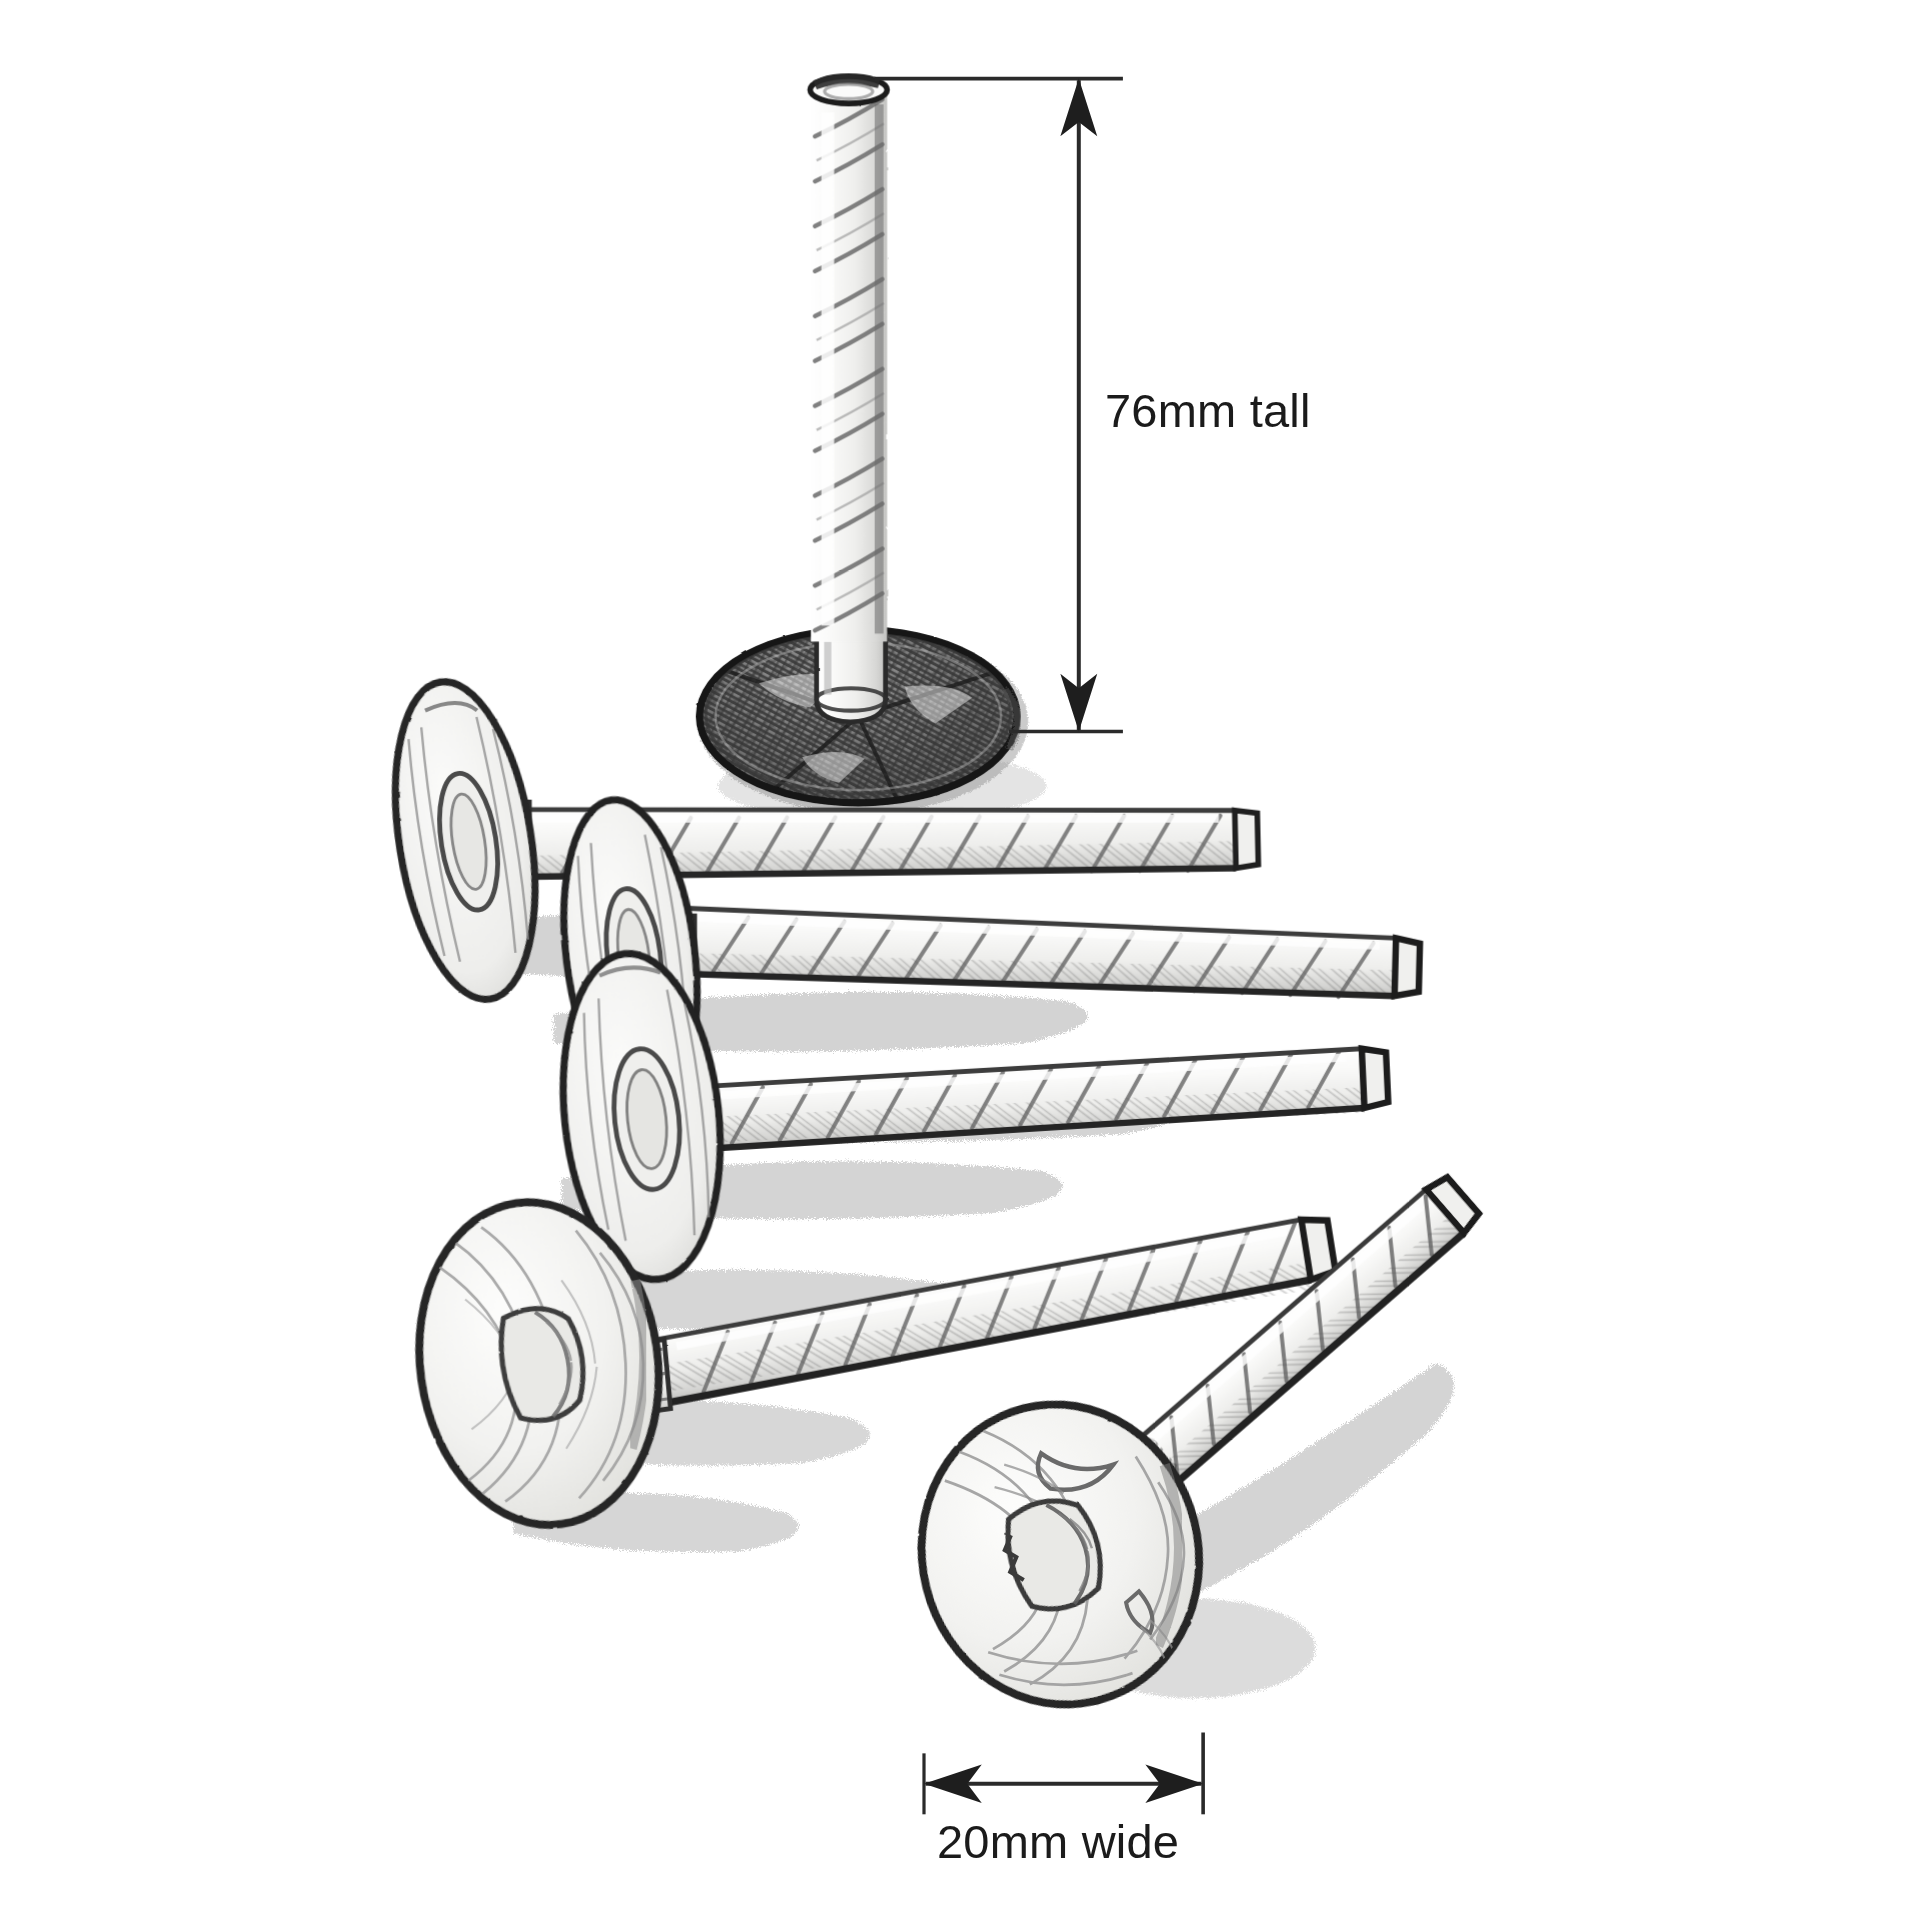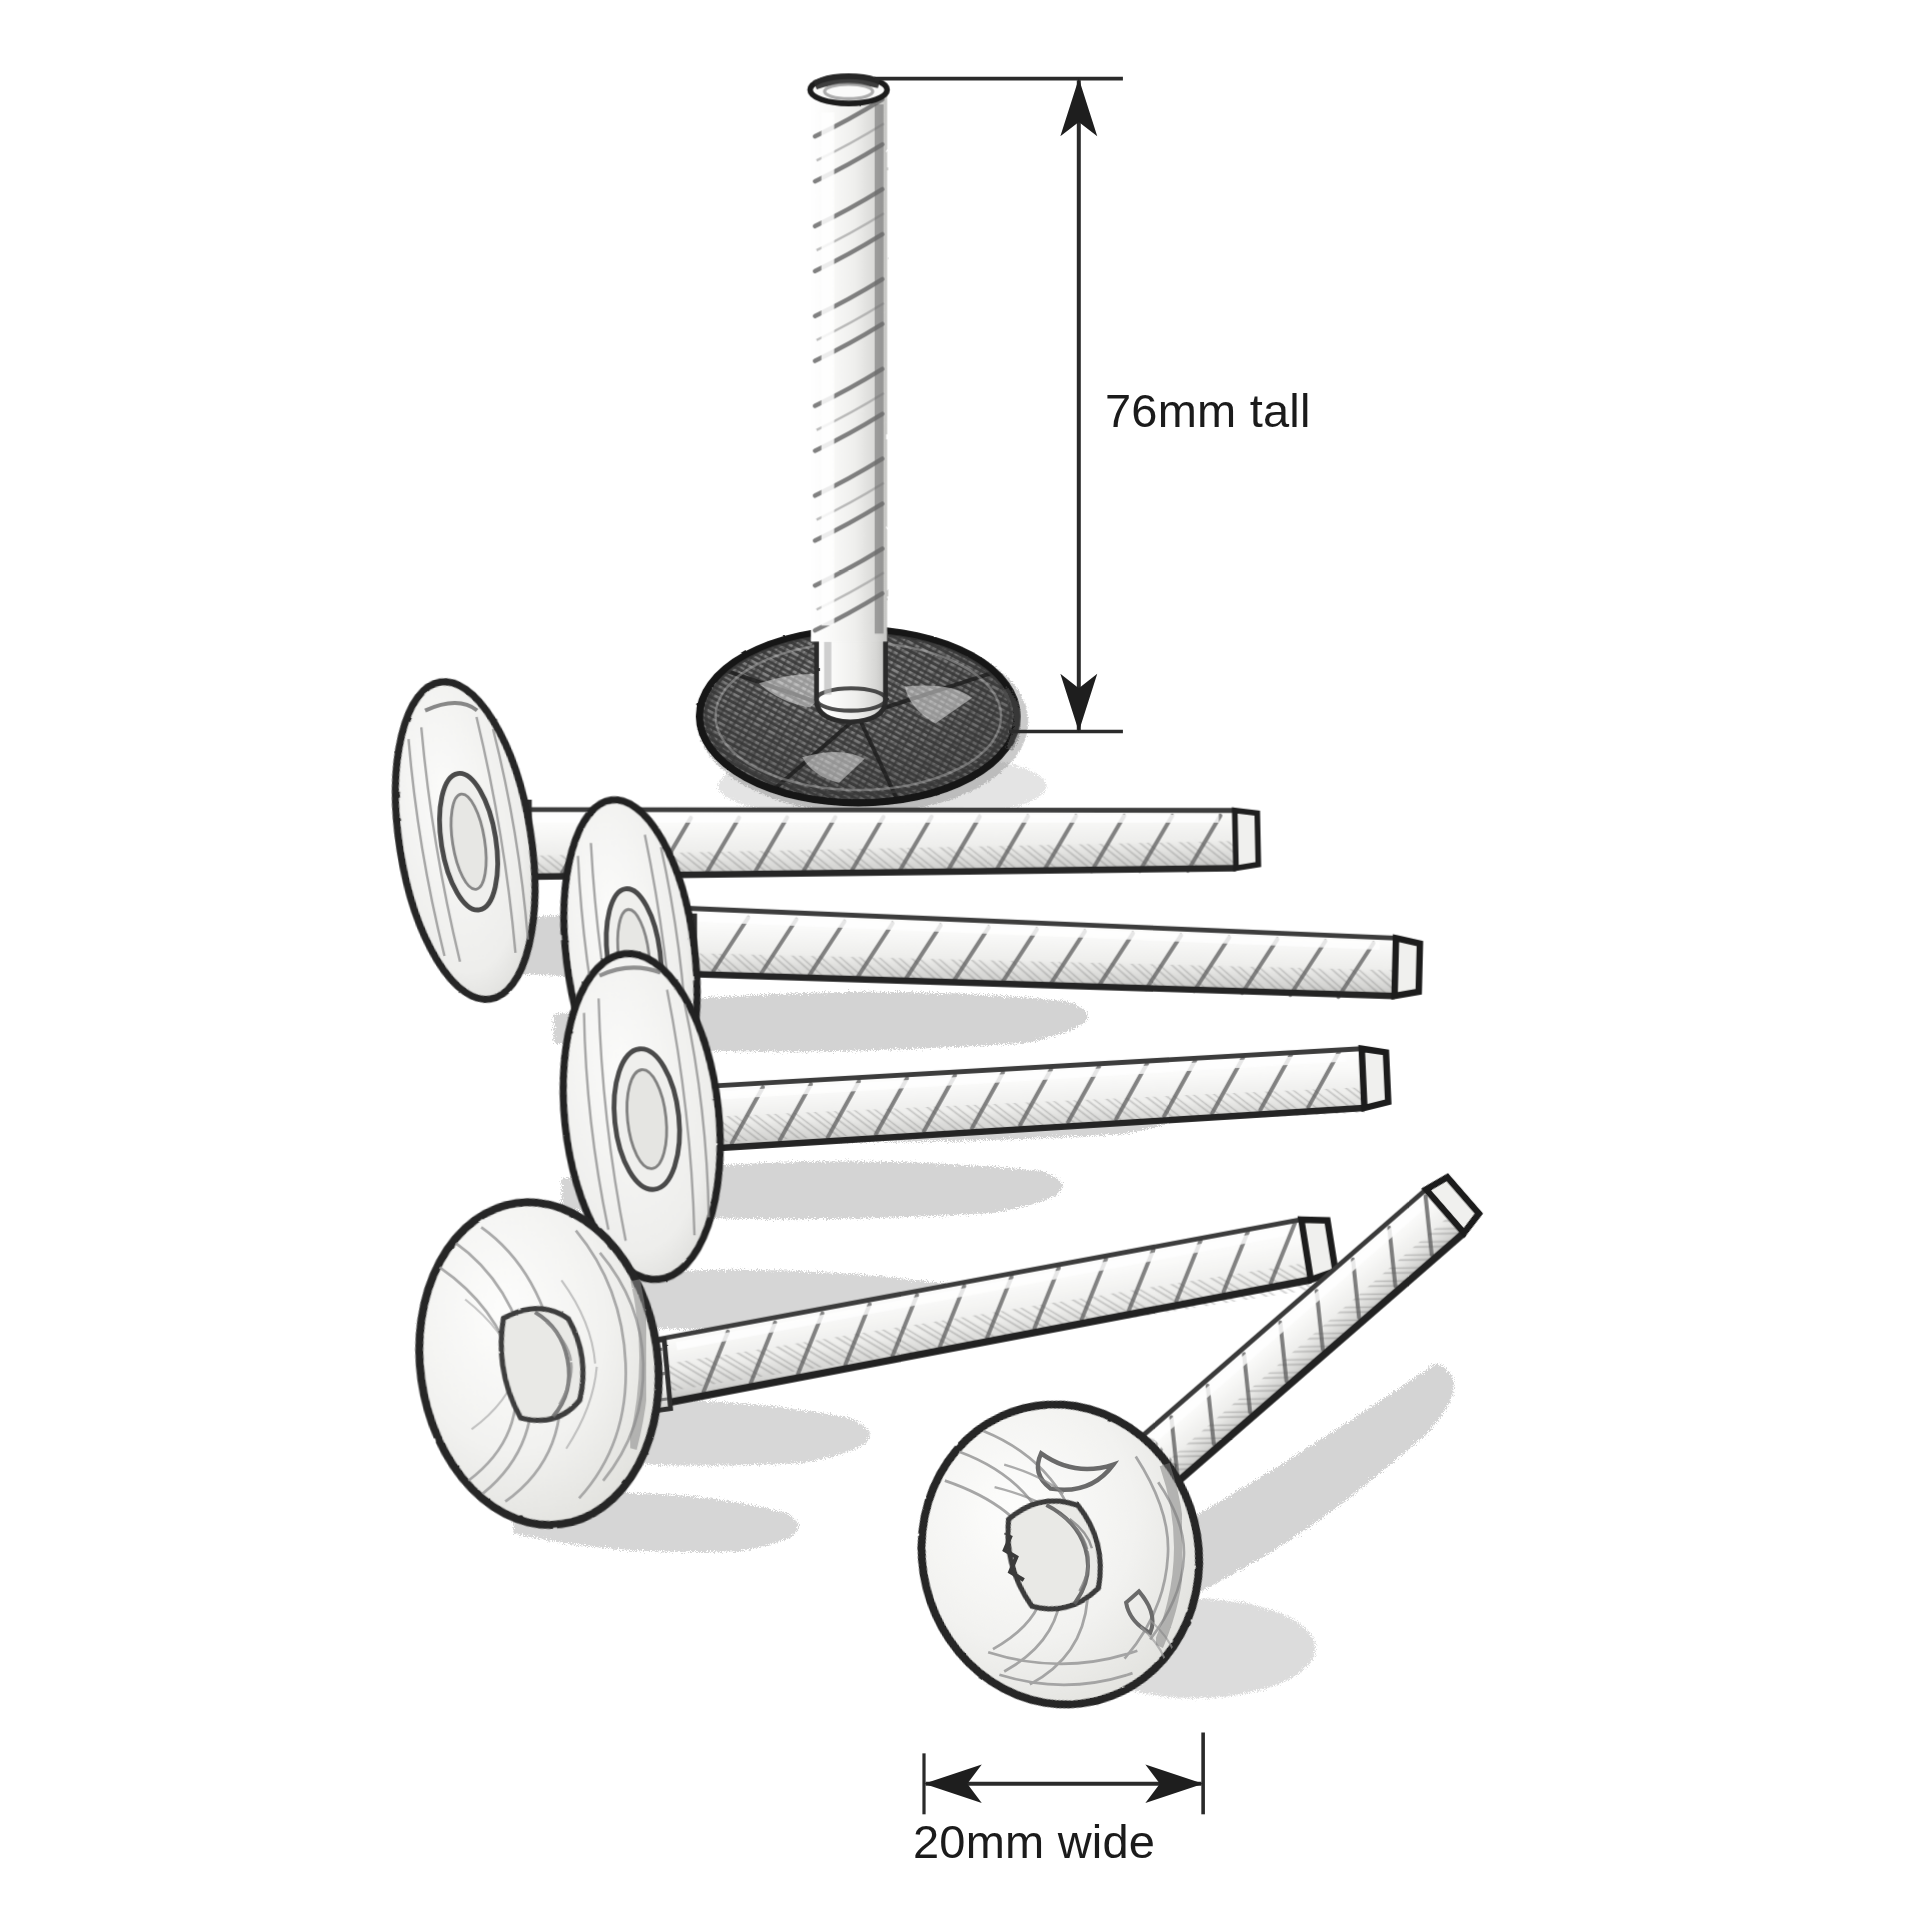--- a/index.html
+++ b/index.html
@@ -14,21 +14,21 @@
   .dim-label{
     position:absolute;
     color:#1b1b1b;
     font-size:47px;
     font-weight:400;
     letter-spacing:0.2px;
     white-space:nowrap;
     font-family:"Liberation Sans","DejaVu Sans",sans-serif;
   }
   #label-height{left:1105px;top:383px;}
-  #label-width{left:913px;top:1814px;}
+  #label-width{left:937px;top:1814px;}
 </style>
 </head>
 <body>
 
 <div id="stage">
 
   <svg class="sheet" viewBox="0 0 2400 2400" xmlns="http://www.w3.org/2000/svg">
     <defs>
 
       <filter id="grain" x="-20%" y="-20%" width="140%" height="140%">

